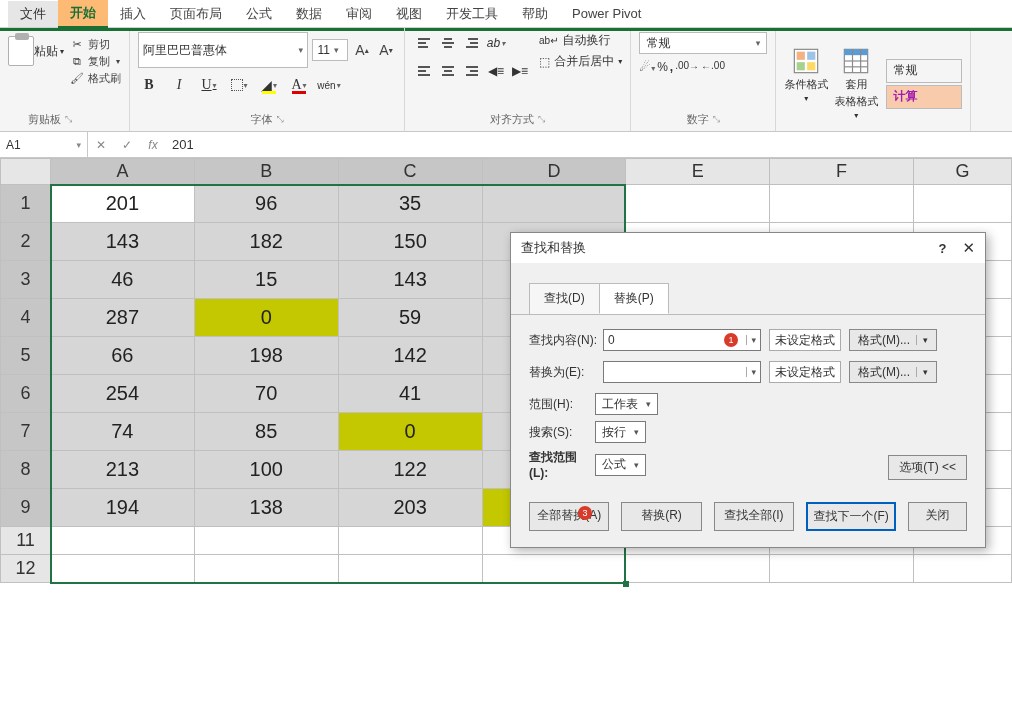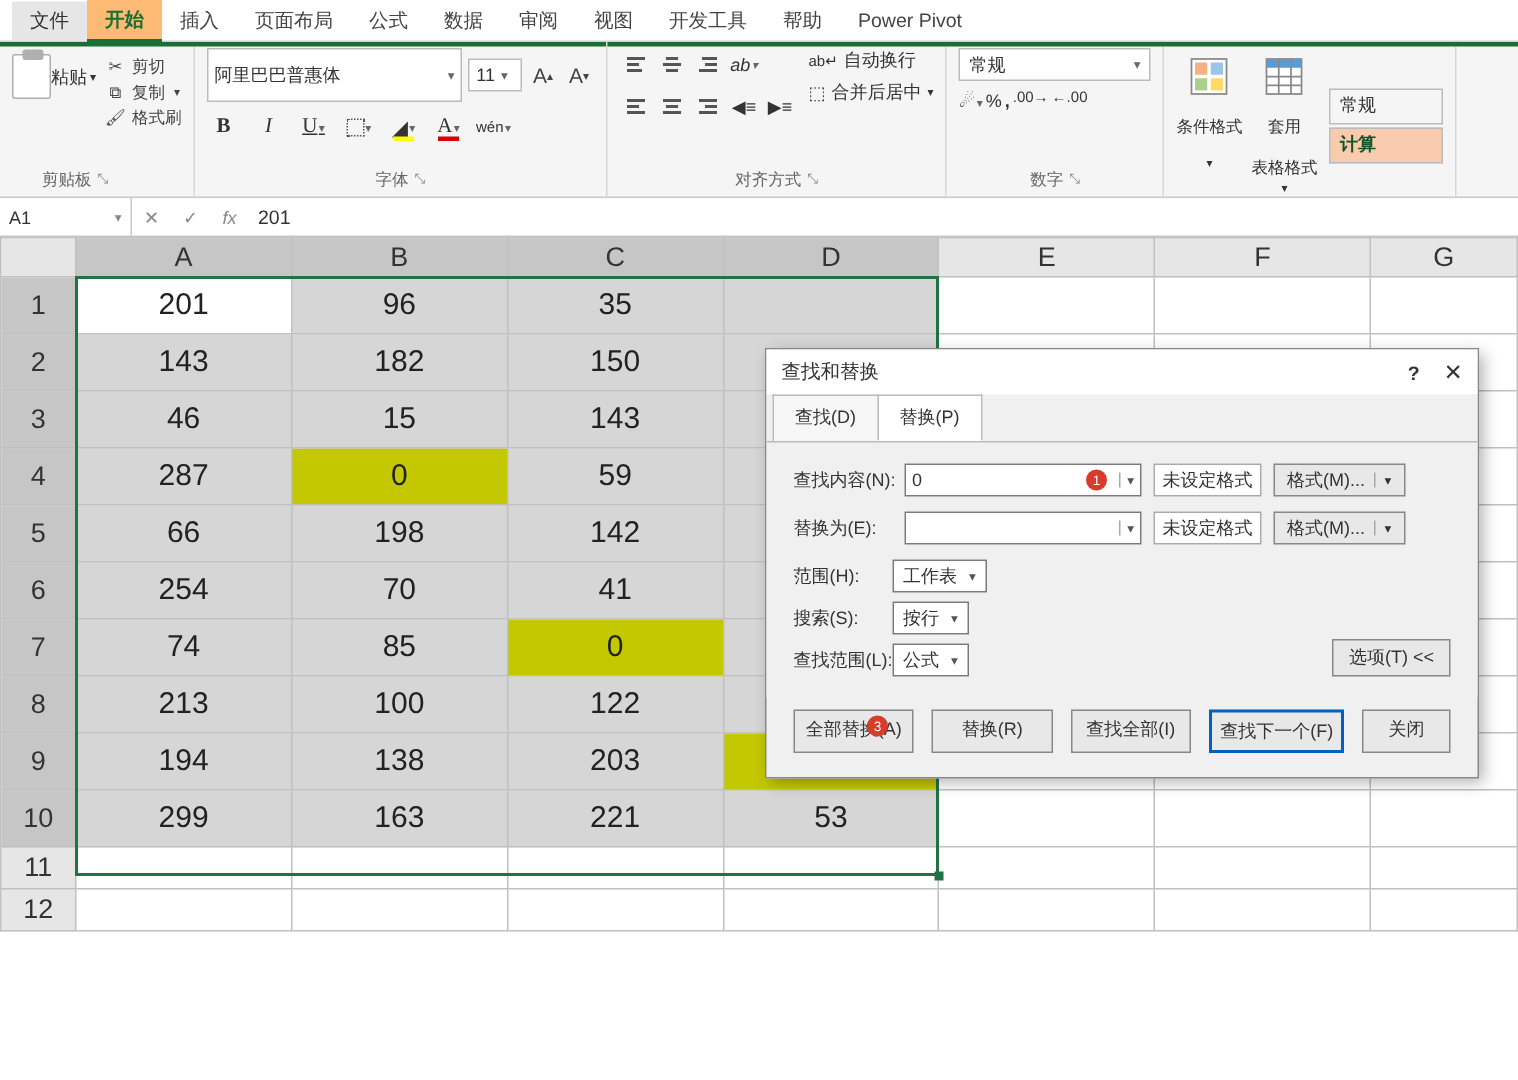--- a/index.html
+++ b/index.html
@@ -42,21 +42,21 @@
 
   .wrap-merge { display: flex; flex-direction: column; gap: 4px; margin-left: 8px; }
   .wm-row { display: flex; align-items: center; gap: 4px; font-size: 12px; }
 
   .num-fmt { display: flex; flex-direction: column; gap: 6px; }
   .num-select { width: 128px; height: 22px; border: 1px solid #bbb; background: #fff; display: flex; align-items: center; padding: 0 6px; }
   .num-select::after { content: '▾'; margin-left: auto; font-size: 9px; color: #666; }
   .num-row { display: flex; gap: 2px; }
 
   .style-btns { display: flex; gap: 6px; }
-  .style-btn { display: flex; flex-direction: column; align-items: center; gap: 12px; font-size: 11px; cursor: pointer; }
+  .style-btn { display: flex; flex-direction: column; align-items: center; gap: 2px; font-size: 11px; cursor: pointer; }
   .style-icon { width: 28px; height: 28px; }
 
   .style-gallery { display: flex; flex-direction: column; gap: 2px; margin-left: 8px; }
   .style-cell { width: 76px; height: 24px; border: 1px solid #bbb; display: flex; align-items: center; padding: 0 6px; font-size: 12px; }
 
   
   .namebar { display: flex; align-items: center; border-bottom: 1px solid #c8c8c8; height: 26px; background: #fff; }
   .name-box { width: 88px; border-right: 1px solid #c8c8c8; display: flex; align-items: center; padding: 0 6px; height: 100%; }
   .name-box::after { content: '▾'; margin-left: auto; font-size: 9px; color: #888; }
   .fb-btn { width: 26px; display: flex; align-items: center; justify-content: center; color: #888; height: 100%; }
@@ -77,21 +77,21 @@
 
   .selection-border { position: absolute; border: 2px solid #217346; pointer-events: none; }
   .fill-handle { position: absolute; width: 6px; height: 6px; background: #217346; }
 
   
   .dialog { position: absolute; background: #f0f0f0; border: 1px solid #888; box-shadow: 3px 3px 10px rgba(0,0,0,0.3); width: 476px; }
   .dlg-title { display: flex; align-items: center; padding: 6px 10px; font-size: 13px; background: #fff; }
   .dlg-title .spacer { flex: 1; }
   .dlg-title .q { margin-right: 16px; cursor: pointer; font-weight: bold; }
   .dlg-title .x { cursor: pointer; font-size: 15px; }
-  .dlg-tabs { display: flex; padding-left: 4px; background: #f0f0f0; }
+  .dlg-tabs { display: flex; padding-left: 18px; background: #f0f0f0; margin-top: 20px; }
   .dlg-tab { padding: 6px 14px; font-size: 12px; border: 1px solid #bbb; border-bottom: none; background: #f6f6f6; margin-right: -1px; cursor: pointer; }
   .dlg-tab.active { background: #fff; border-bottom: 1px solid #fff; position: relative; z-index: 1; }
   .dlg-body { border-top: 1px solid #bbb; padding: 14px 18px; background: #f0f0f0; }
   .dlg-row { display: flex; align-items: center; margin-bottom: 10px; font-size: 12px; }
   .dlg-row .lbl { width: 74px; }
   .dlg-input { width: 158px; height: 22px; border: 1px solid #7a7a7a; background: #fff; padding: 0 4px; display: flex; align-items: center; }
   .dlg-input .arrow { margin-left: auto; font-size: 9px; color: #555; border-left: 1px solid #aaa; padding-left: 4px; }
   .dlg-fmt-lbl { width: 72px; height: 22px; border: 1px solid #aaa; background: #fff; display: flex; align-items: center; justify-content: center; margin-left: 8px; }
   .dlg-fmt-btn { height: 22px; border: 1px solid #888; background: #e8e8e8; padding: 0 8px; margin-left: 8px; display: flex; align-items: center; cursor: pointer; }
   .dlg-fmt-btn::after { content: '▾'; margin-left: 6px; border-left: 1px solid #aaa; padding-left: 6px; font-size: 9px; }
@@ -307,21 +307,21 @@
           </svg>
         <span>套用</span>
         <span style="display:flex;align-items:center;gap:2px;flex-direction:column;">
             <span>表格格式</span>
             <span style="font-size:8px;">▾</span>
           </span>
       </div>
     </div>
     <div class="style-gallery" style="padding-top:6px;">
       <div class="style-cell">常规</div>
-      <div class="style-cell" style="background:#f8cbad;color:#14532d;font-weight:bold;">计算</div>
+      <div class="style-cell" style="background:#f8cbad;color:#a21caf;font-weight:bold;">计算</div>
     </div>
   </div>
 </div>
 
 <div class="namebar">
   <div class="name-box">
       <span>A1</span>
     </div>
   <div class="fb-btn">✕</div>
   <div class="fb-btn">✓</div>
@@ -426,30 +426,20 @@
           <th class="rowh allsel">9</th>
           <td class="sel">194</td>
           <td class="sel">138</td>
           <td class="sel">203</td>
           <td class="sel hilite">0</td>
           <td class=""></td>
           <td class="empty"></td>
           <td class="empty"></td>
         </tr>
         <tr>
-          <th class="rowh allsel">10</th>
-          <td class="sel">299</td>
-          <td class="sel">163</td>
-          <td class="sel">221</td>
-          <td class="sel">53</td>
-          <td class=""></td>
-          <td class="empty"></td>
-          <td class="empty"></td>
-        </tr>
-        <tr>
           <th class="rowh">11</th>
           <td class="empty"></td>
           <td class="empty"></td>
           <td class="empty"></td>
           <td class="empty"></td>
           <td class="empty"></td>
           <td class="empty"></td>
           <td class="empty"></td>
         </tr>
         <tr>
@@ -507,21 +497,21 @@
               <span>工作表</span>
             </div>
           </div>
         <div class="dlg-row" style="margin-bottom:6px;">
             <span class="lbl" style="width:66px;">搜索(S):</span>
             <div class="dlg-sel">
               <span>按行</span>
             </div>
           </div>
         <div class="dlg-row" style="margin-bottom:0;">
-            <span class="lbl" style="width:66px;">查找范围(L):</span>
+            <span class="lbl" style="width:66px;font-weight:bold;">查找范围(L):</span>
             <div class="dlg-sel">
               <span>公式</span>
             </div>
           </div>
       </div>
       <div style="margin-left:auto; align-self:flex-end;">
         <div class="dlg-opts-btn">选项(T) &lt;&lt;</div>
       </div>
     </div>
   </div>

